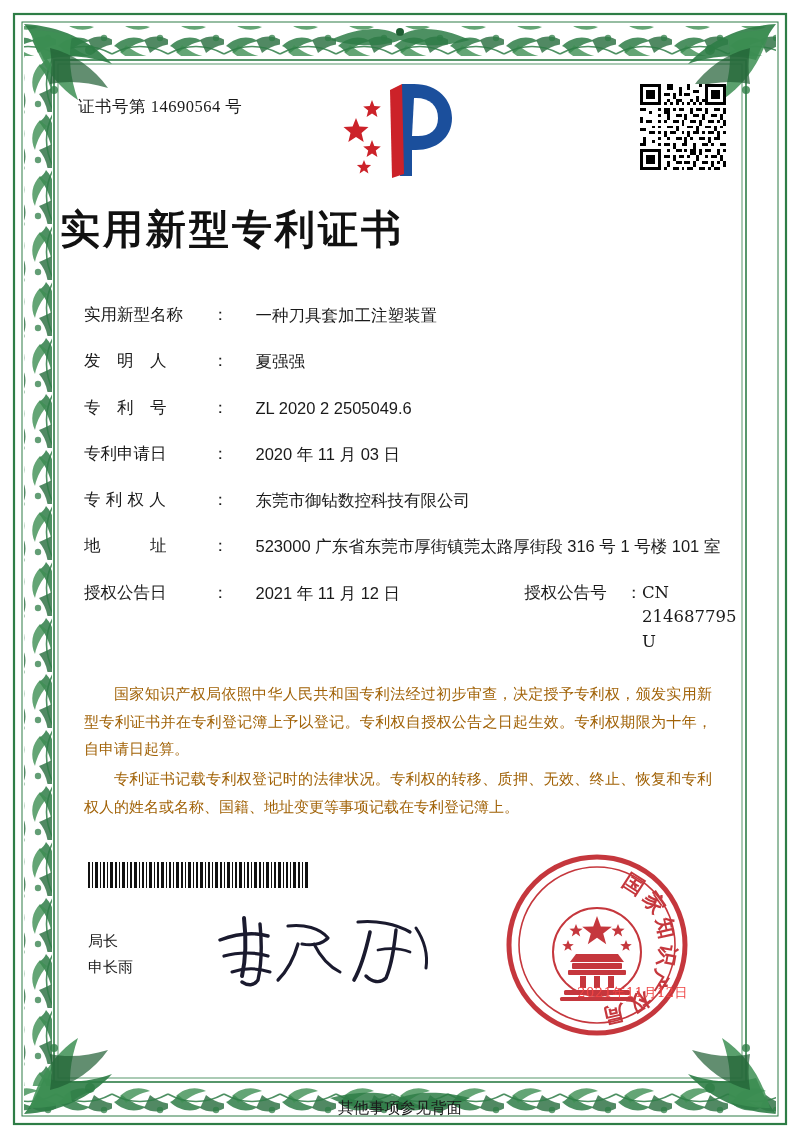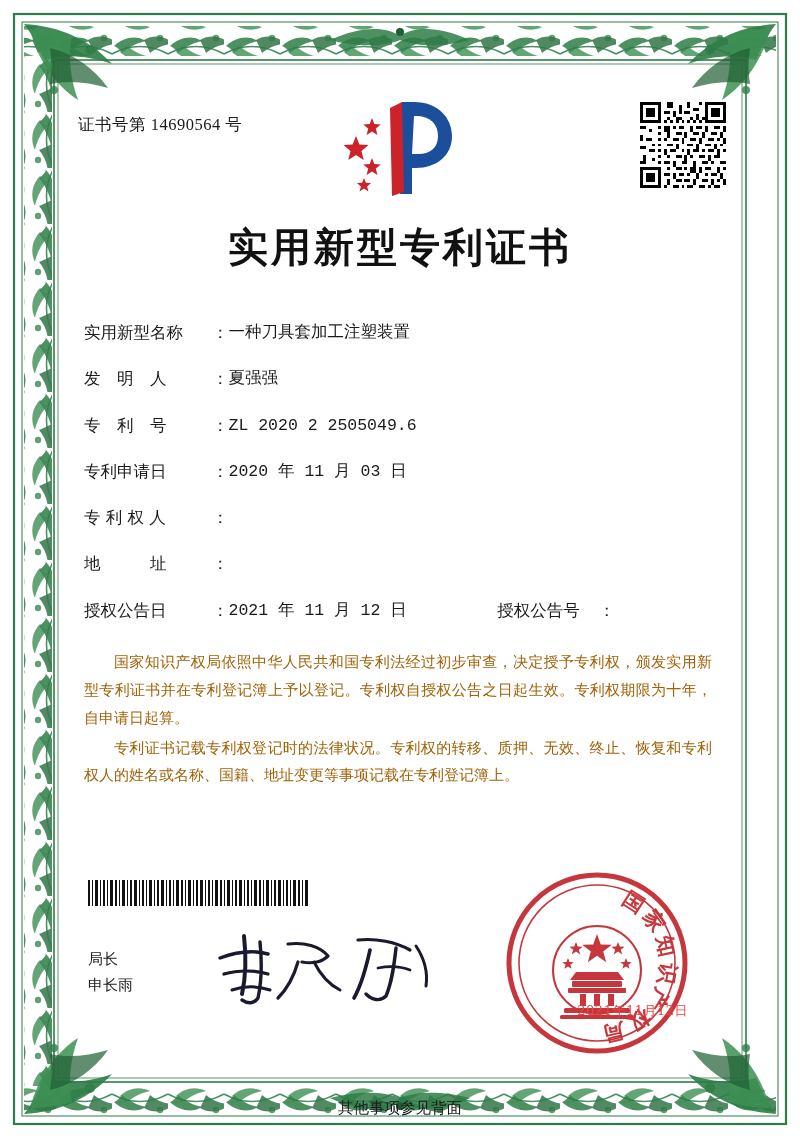--- a/index.html
+++ b/index.html
@@ -17,21 +17,21 @@
   .page {
     position: absolute;
     left: 0; top: 0;
     width: 800px; height: 1138px;
   }
   .border-svg { position: absolute; left: 0; top: 0; }
 
   
   .content {
     position: absolute;
-    left: 60px; top: 80px;
+    left: 60px; top: 62px;
     width: 680px; height: 1010px;
   }
 
   
   .top-row {
     position: relative;
     height: 130px;
   }
   .cert-no {
     position: absolute;
@@ -47,21 +47,21 @@
     width: 122px; height: 104px;
   }
   .qr {
     position: absolute;
     right: 14px; top: 22px;
     width: 86px; height: 86px;
   }
 
   
   .title {
-    text-align: center;
+    text-align: left;
     font-size: 40px;
     font-weight: bold;
     letter-spacing: 3px;
     color: #111;
     margin-top: 10px;
     font-family: "DejaVu Serif", serif;
   }
 
   
   .fields {
@@ -80,22 +80,23 @@
   .field-label {
     flex: 0 0 128px;
     white-space: pre;
     font-family: "DejaVu Serif", serif;
   }
   .field-colon {
     flex: 0 0 12px;
   }
   .field-value {
     flex: 1 1 auto;
-    font-family: Liberation Mono, monospace;
+    font-family: Liberation Sans, sans-serif;
     word-break: break-all;
+    margin-left: 27px;
   }
   .field-row.two-col .field-value { flex: 0 0 250px; }
   .sub-label {
     flex: 0 0 120px;
     text-align: center;
     white-space: nowrap;
     font-family: "DejaVu Serif", serif;
   }
   .sub-value {
     flex: 1 1 auto;
@@ -327,33 +328,36 @@
 
       <div class="field-row">
         <span class="field-label">专利申请日</span>
         <span class="field-colon">：</span>
         <span class="field-value">2020 年 11 月 03 日</span>
       </div>
 
       <div class="field-row">
         <span class="field-label">专 利 权 人</span>
         <span class="field-colon">：</span>
+        <span class="field-value">东莞市御钻数控科技有限公司</span>
       </div>
 
       <div class="field-row">
         <span class="field-label">地　　　址</span>
         <span class="field-colon">：</span>
+        <span class="field-value">523000 广东省东莞市厚街镇莞太路厚街段 316 号 1 号楼 101 室</span>
       </div>
 
       <div class="field-row two-col">
         <span class="field-label">授权公告日</span>
         <span class="field-colon">：</span>
         <span class="field-value">2021 年 11 月 12 日</span>
         <span class="sub-label">授权公告号</span>
         <span class="field-colon">：</span>
+        <span class="sub-value">CN 214687795 U</span>
       </div>
 
     </div>
 
     <div class="paragraphs">
       <p>国家知识产权局依照中华人民共和国专利法经过初步审查，决定授予专利权，颁发实用新型专利证书并在专利登记簿上予以登记。专利权自授权公告之日起生效。专利权期限为十年，自申请日起算。</p>
       <p>专利证书记载专利权登记时的法律状况。专利权的转移、质押、无效、终止、恢复和专利权人的姓名或名称、国籍、地址变更等事项记载在专利登记簿上。</p>
     </div>
 
     <svg class="barcode" viewBox="0 0 220 26" shape-rendering="crispEdges">

